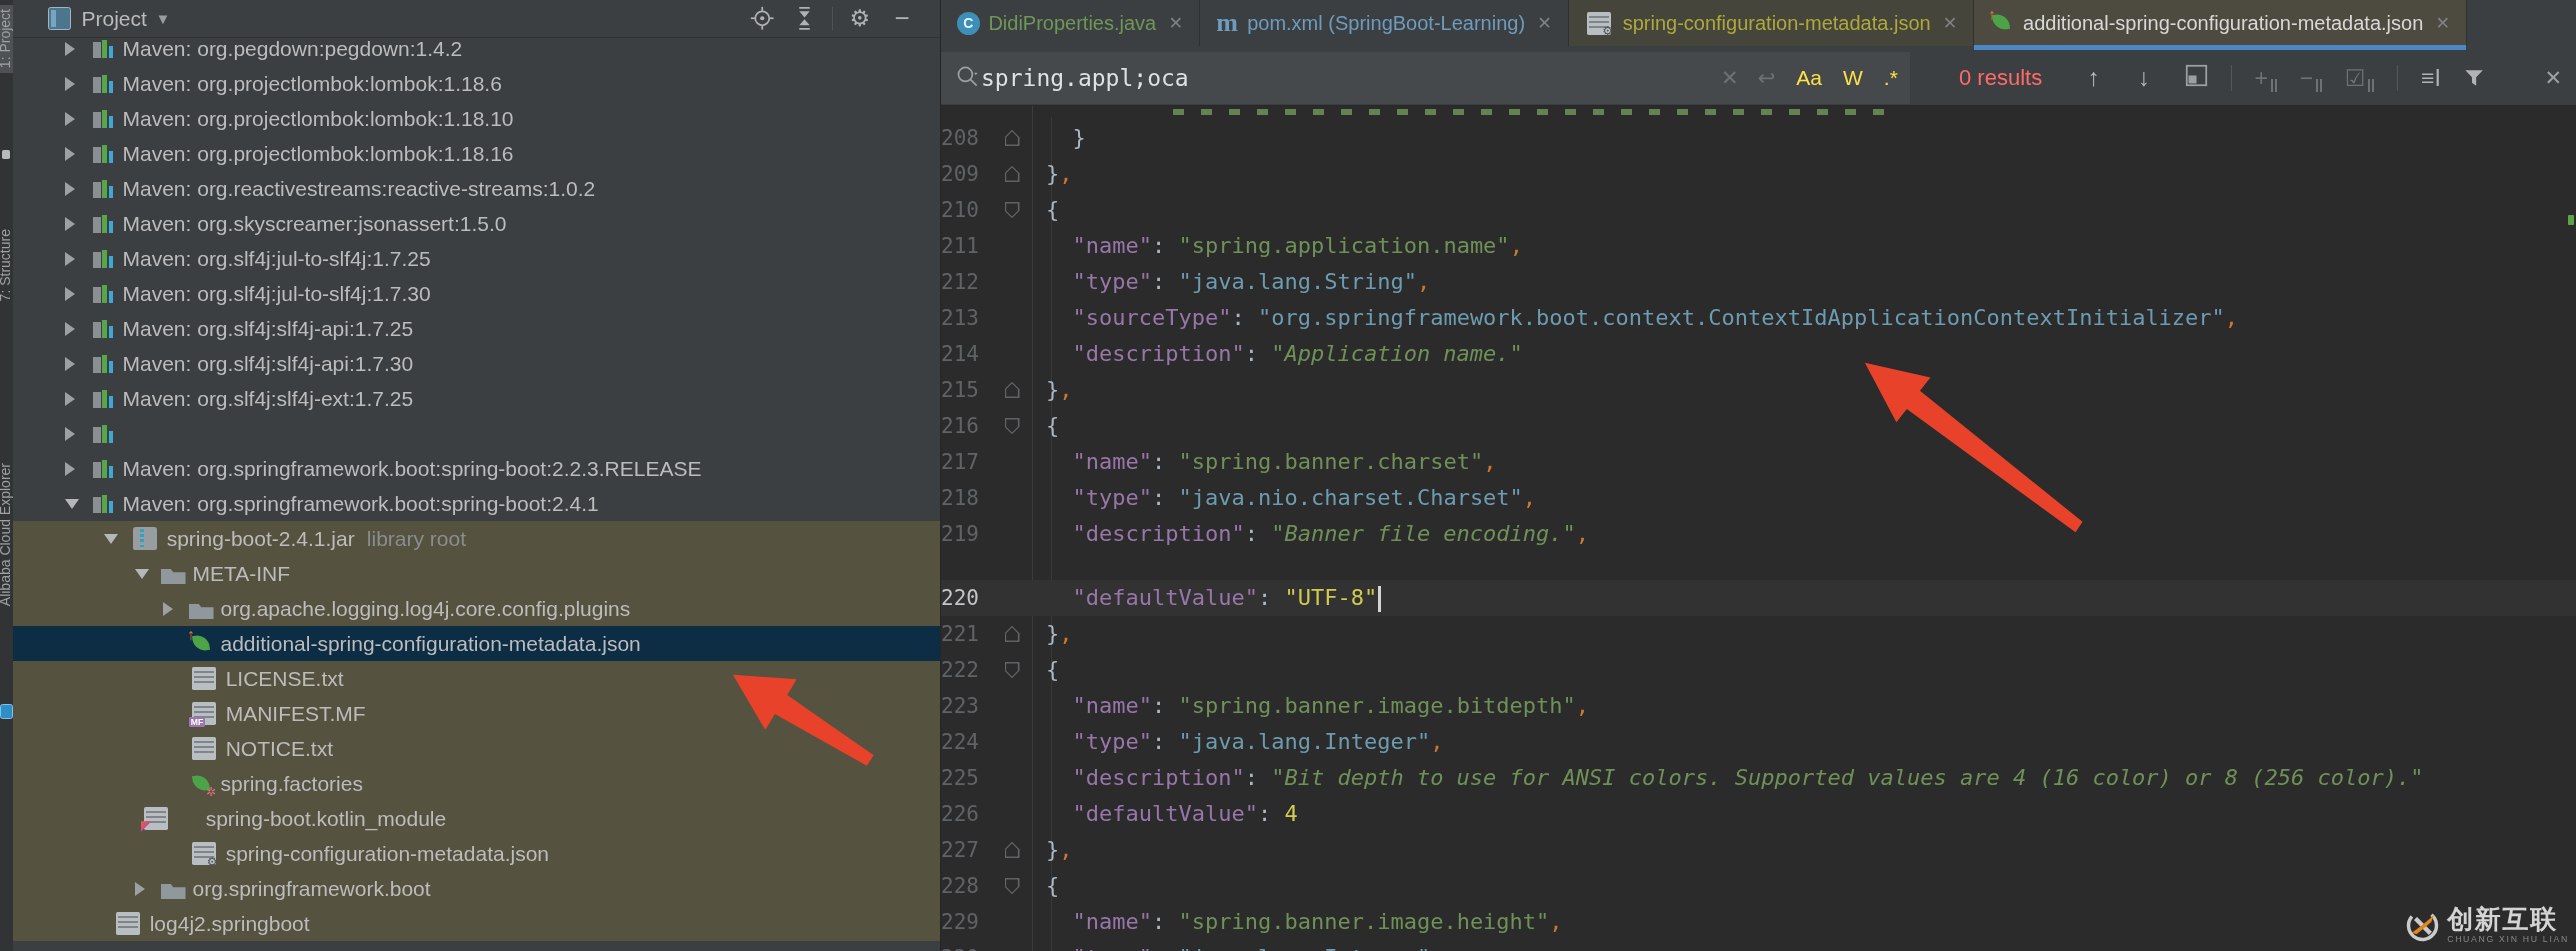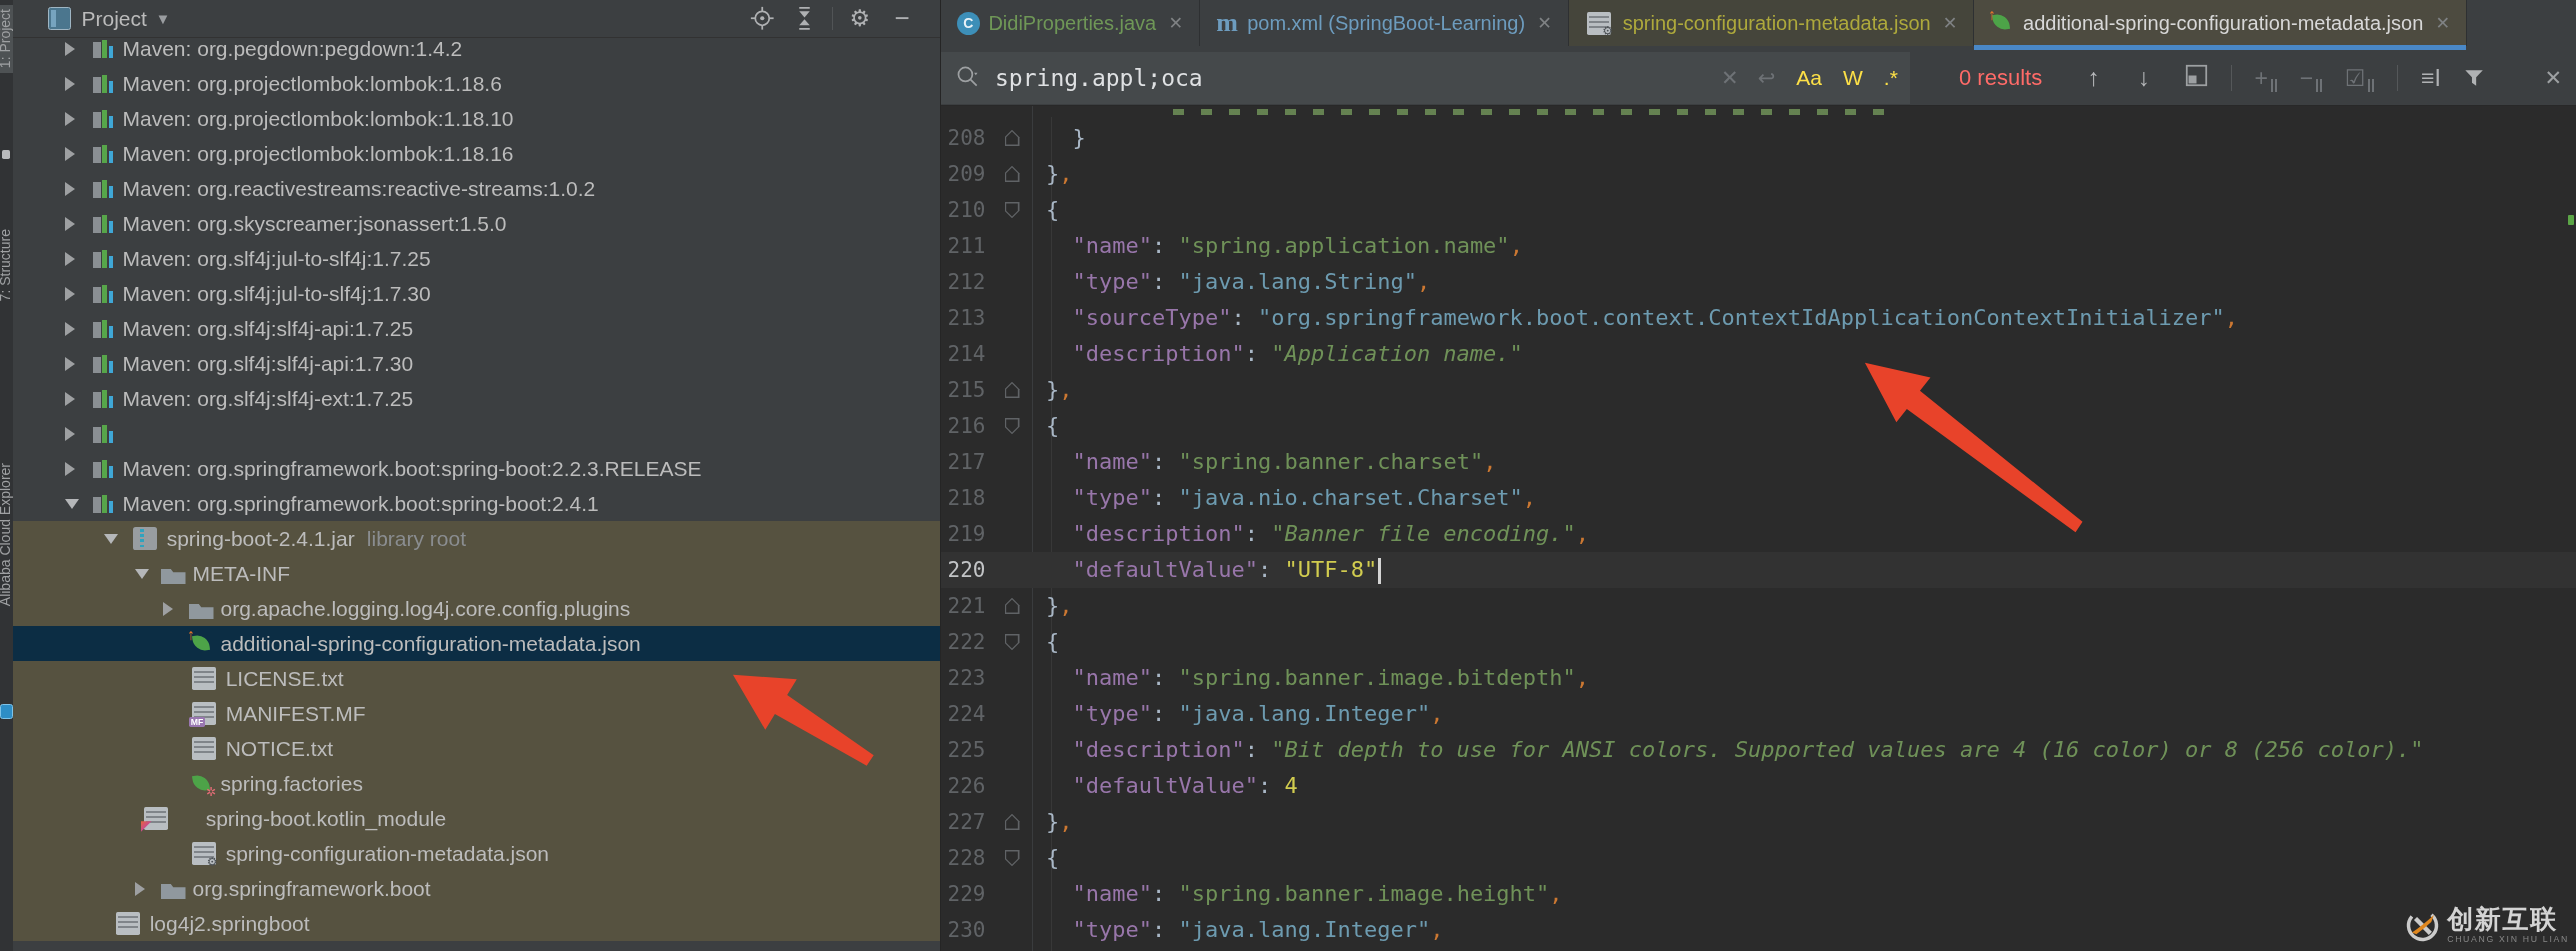--- a/index.html
+++ b/index.html
@@ -79,21 +79,21 @@
   .c-white .tlabel{color:#d8d8d8;}
   .tclose{color:#7f8284;font-size:17.5px;padding:1.7px;}
   .ticn{width:23px;height:23px;display:flex;align-items:center;justify-content:center;flex:0 0 23px;}
   .ticn.cls{background:#3d8fb8;border-radius:50%;color:#e8f2f7;font-size:14px;font-weight:bold;}
   .ticn.mvn{color:#6d9cbe;font-size:26px;font-weight:bold;font-family:"Liberation Serif",serif;}
 
   
   .findbar{position:absolute;left:0;top:51px;right:0;height:54px;background:#3c3f41;display:flex;align-items:center;
        border-bottom:0.9px solid #282828;z-index:3;}
   .ffield{width:969px;height:52px;background:#45494b;display:flex;align-items:center;padding:0 12.2px 0 14px;box-sizing:border-box;}
-  .fquery{font-family:"DejaVu Sans Mono",monospace;font-size:23px;color:#dfe1e3;margin-left:14px;}
+  .fquery{font-family:"DejaVu Sans Mono",monospace;font-size:23px;color:#dfe1e3;}
   .fgrow{flex:1;}
   .fic{color:#9da0a2;font-size:21px;margin-left:19px;}
   .fic.dim{color:#6e7276;}
   .ftg{color:#fde047;font-size:21px;margin-left:21px;font-weight:normal;}
   .fresults{color:#ff6b68;font-size:22px;margin-left:49px;}
   .fnav{color:#b6b8ba;font-size:24.5px;margin-left:38px;}
   .fsep{width:0.9px;height:26px;background:#55585a;margin-left:23px;}
   .gut{display:flex;align-items:flex-end;margin-left:23px;color:#6e7276;font-size:23px;}
   .gut .bars{width:6.1px;height:13px;margin-left:2.6px;
        background:repeating-linear-gradient(90deg,#6e7276 0 1.7px,transparent 1.7px 4.4px);}
@@ -103,22 +103,22 @@
   .fclose{margin-left:auto;margin-right:14px;color:#9da0a2;font-size:21px;}
 
   
   .code{position:absolute;left:0;top:105px;right:0;bottom:0;background:#2b2b2b;overflow:hidden;}
   .gsep{position:absolute;left:91px;top:0;bottom:0;border-left:0.9px solid #3a3c3e;}
   .iguide{position:absolute;left:110px;top:12.2px;bottom:0;border-left:0.9px solid #383838;}
   .partial{position:absolute;top:4.4px;left:232px;width:717px;height:6.1px;opacity:.85;
        background:repeating-linear-gradient(90deg,#6f9158 0 11.4px,transparent 11.4px 28px);}
   .lines{position:absolute;left:0;top:15px;right:0;}
   .cline{display:flex;height:36px;line-height:36px;font-family:"DejaVu Sans Mono",monospace;font-size:22px;white-space:pre;}
-  .cline.cur{background:#323232;}
-  .lnum{width:51px;flex:0 0 51px;text-align:center;color:#606366;font-size:21px;}
+  .cline.cur{background:#323232;margin-top:28px;}
+  .lnum{width:51px;flex:0 0 51px;text-align:left;color:#606366;font-size:21px;}
   .cur .lnum{color:#c2c4c6;}
   .lfold{width:40px;flex:0 0 40px;display:flex;align-items:center;justify-content:center;}
   .ltext{margin-left:14px;}
   .fold{position:relative;width:15px;height:16.6px;}
   .fold i{position:absolute;left:1.7px;right:1.7px;top:1.7px;bottom:1.7px;background:#2b2b2b;}
   .fold.fs{background:#606366;clip-path:polygon(0 0,100% 0,100% 55%,50% 100%,0 55%);}
   .fold.fs i{clip-path:polygon(0 0,100% 0,100% 55%,50% 100%,0 55%);}
   .fold.fe{background:#606366;clip-path:polygon(50% 0,100% 45%,100% 100%,0 100%,0 45%);}
   .fold.fe i{clip-path:polygon(50% 0,100% 45%,100% 100%,0 100%,0 45%);}
   .tk-p{color:#a9b7c6;} .tk-k{color:#9876aa;} .tk-s{color:#6f9158;}

